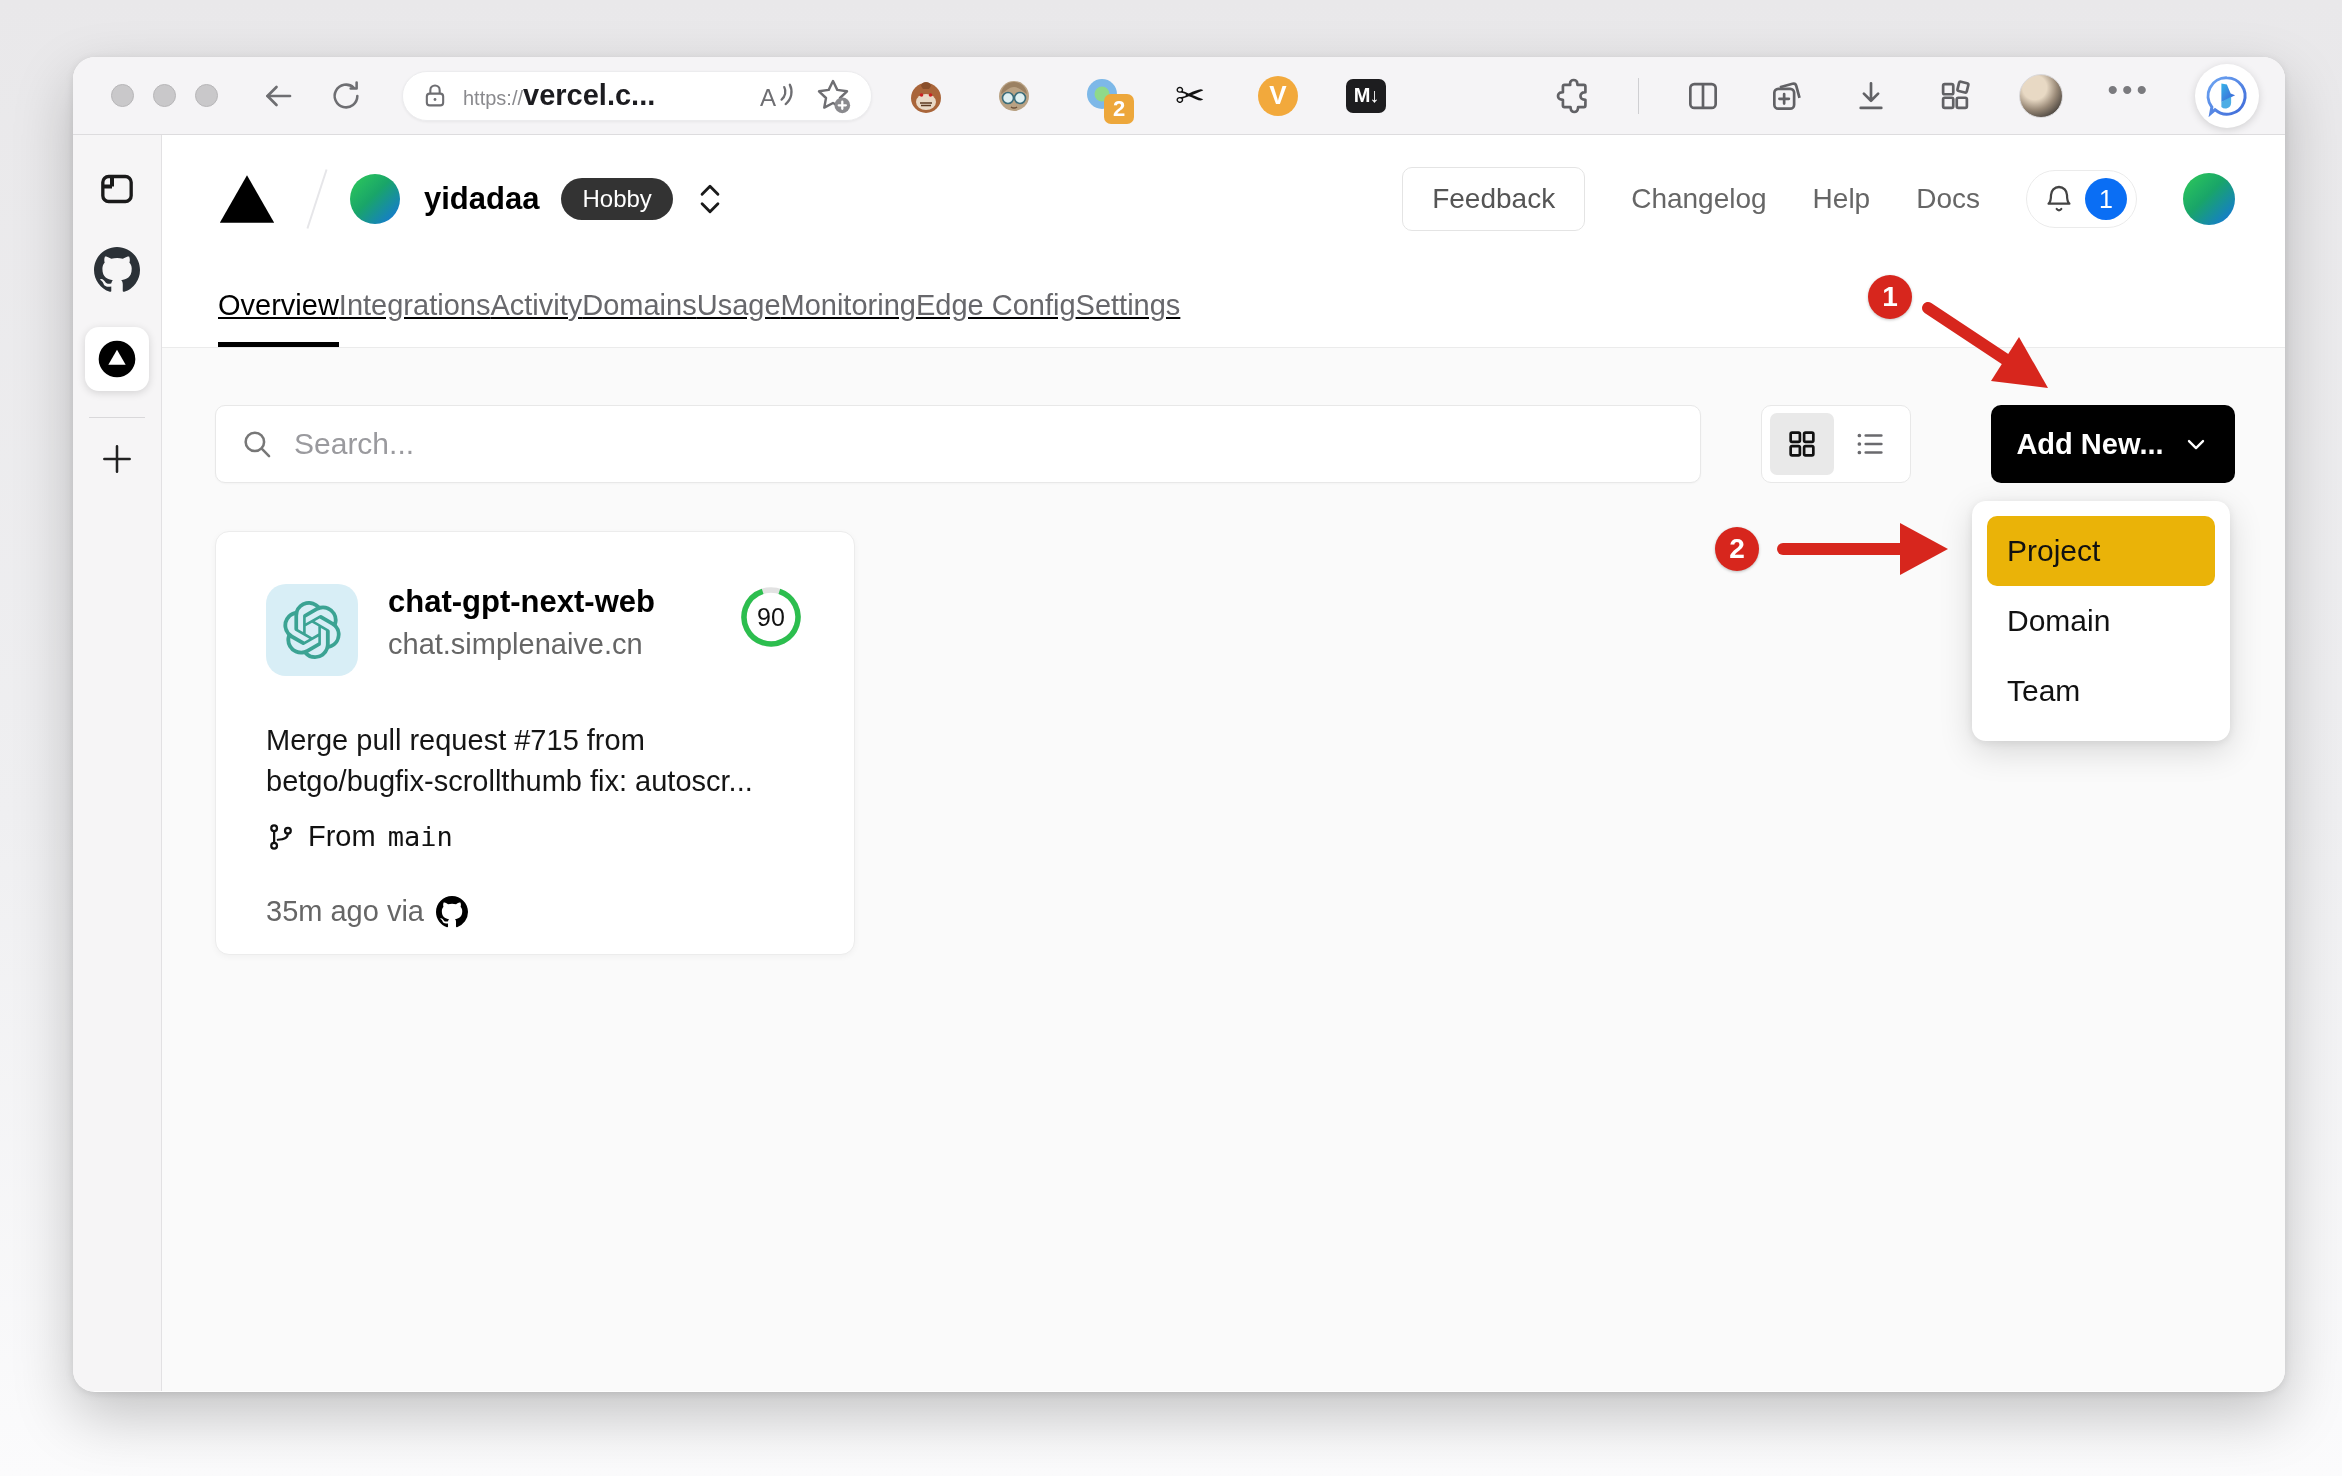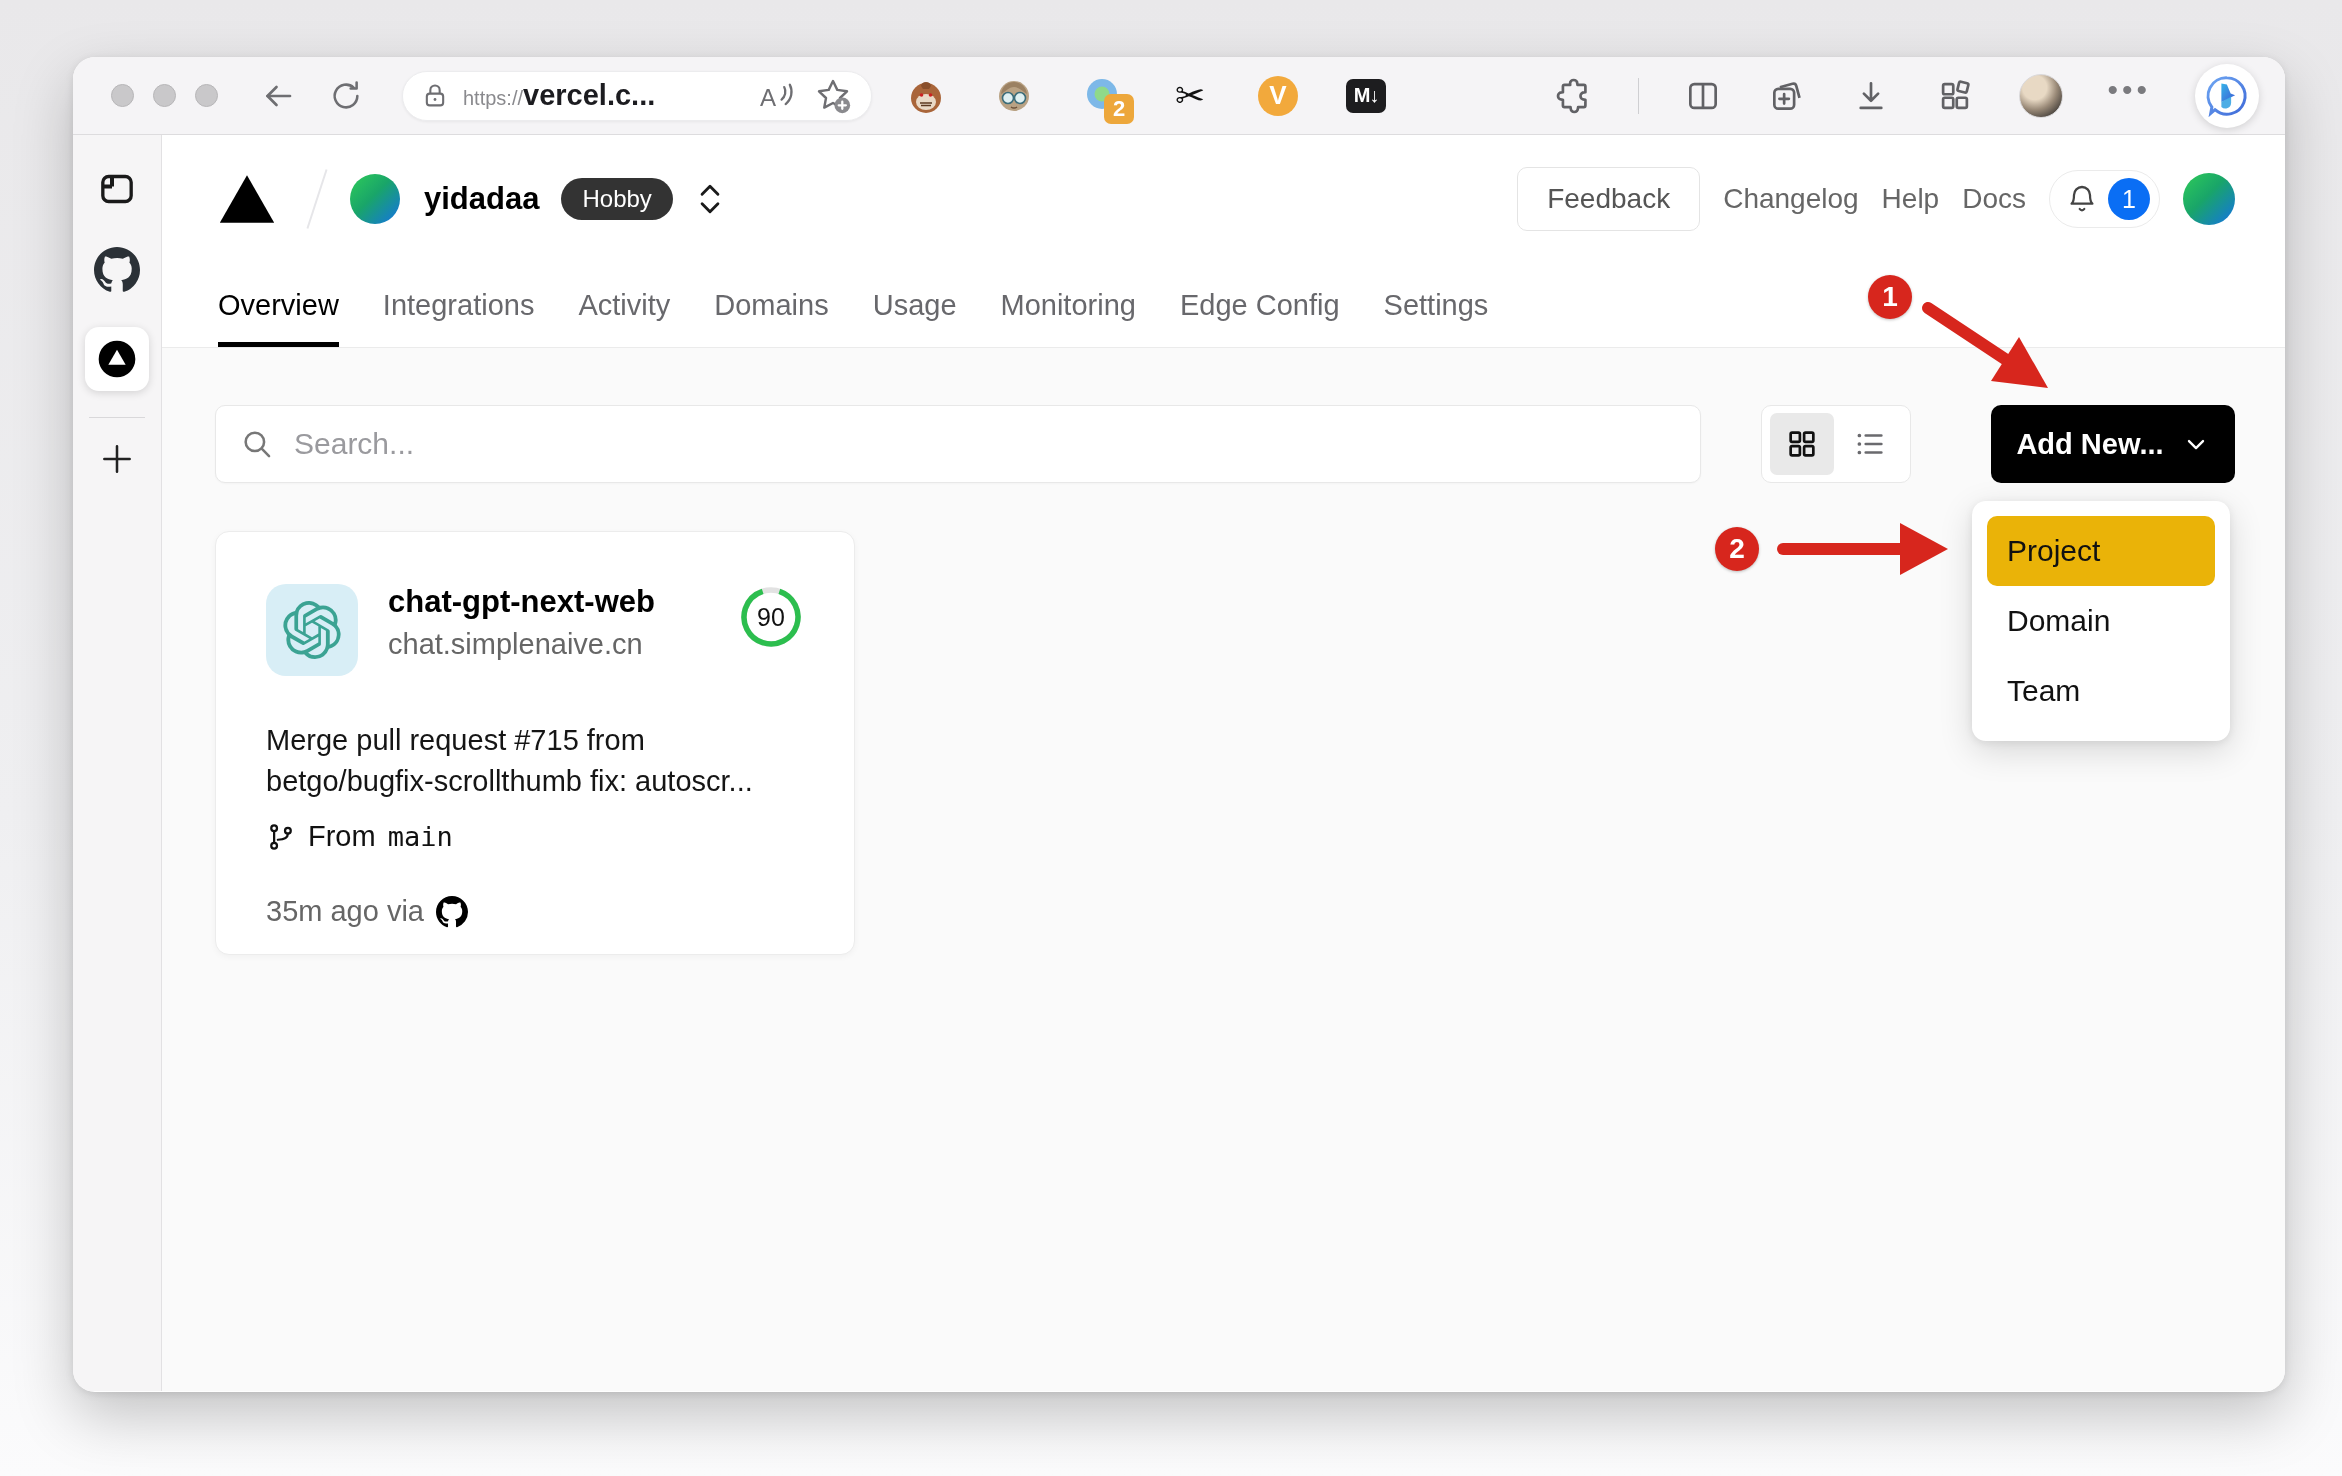--- a/index.html
+++ b/index.html
@@ -59,32 +59,32 @@
 
   
   .dash-header { background:#fff; border-bottom:1px solid #ebebeb; }
   .brand-row { height:128px; display:flex; align-items:center; padding:0 50px 0 56px; }
   .slash { width:2px; height:62px; background:#e6e6e9; transform:rotate(18deg); margin:0 32px 0 40px; }
   .team-avatar { width:50px; height:50px; border-radius:50%;
     background:linear-gradient(135deg,#2fcc59 0%,#19a569 45%,#1472e6 100%); }
   .team-name { font-size:31px; font-weight:700; color:#000; margin-left:24px; }
   .plan-badge { background:#333; color:#fff; font-size:24px; padding:7px 21px; border-radius:999px; margin-left:22px; }
   .switcher { margin-left:24px; display:flex; align-items:center; }
-  .hdr-right { margin-left:auto; display:flex; align-items:center; gap:23px; }
+  .hdr-right { margin-left:auto; display:flex; align-items:center; gap:46px; }
   .feedback-btn { border:1px solid #e4e4e4; border-radius:10px; background:#fff;
     color:#555; font-size:28px; padding:15px 29px; }
   .hdr-link { color:#666; font-size:28px; }
   .bell-pill { border:1px solid #ebebeb; border-radius:999px; background:#fff;
     display:flex; align-items:center; gap:10px; padding:7px 9px 7px 16px; }
   .notif-count { width:42px; height:42px; border-radius:50%; background:#0a6ef4; color:#fff;
     font-size:25px; display:flex; align-items:center; justify-content:center; }
   .hdr-avatar { width:52px; height:52px; border-radius:50%;
     background:linear-gradient(135deg,#2fcc59 0%,#19a569 45%,#1472e6 100%); }
 
-  .tabs-row { height:84px; display:flex; align-items:center; gap:44px; padding:0 56px; }
+  .tabs-row { height:84px; display:flex; align-items:center; padding:0 56px;text-decoration:underline; }
   .tab { font-size:29px; color:#68686c; height:100%; display:flex; align-items:center; position:relative; cursor:pointer; }
   .tab.active { color:#000; }
   .tab.active::after { content:""; position:absolute; left:0; right:0; bottom:0; height:5px; background:#000; }
 
   
   .main { flex:1; position:relative; padding:57px 50px 0 53px; }
   .toolbar-row { display:flex; align-items:center;gap:45px; }
   .searchbar { flex:1; height:78px; background:#fff; border:1px solid #e8e8e8; border-radius:10px;
     box-shadow:0 1px 2px rgba(0,0,0,.03); display:flex; align-items:center; padding:0 24px; margin-right:15px; }
   .searchbar input { border:none; outline:none; font-size:30px; color:#222; flex:1; margin-left:20px;

